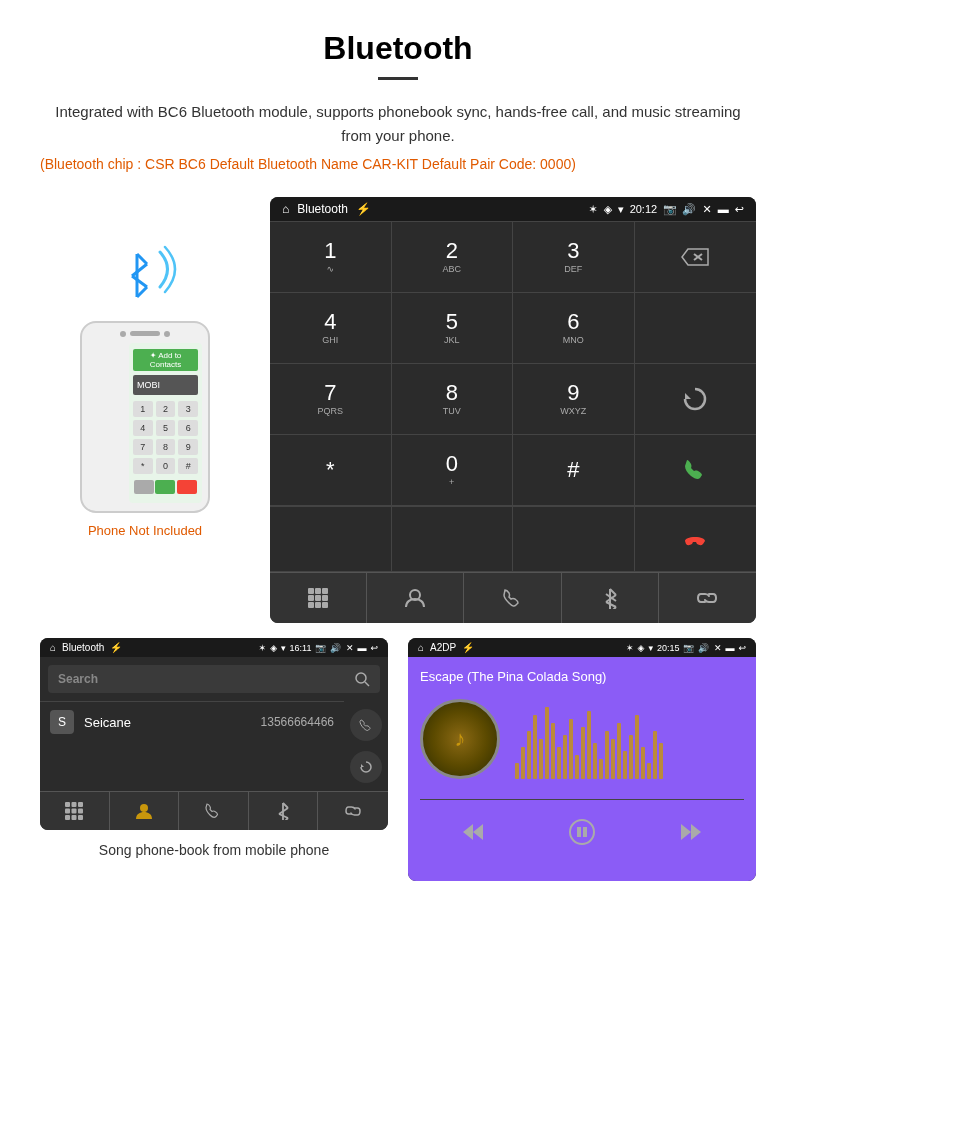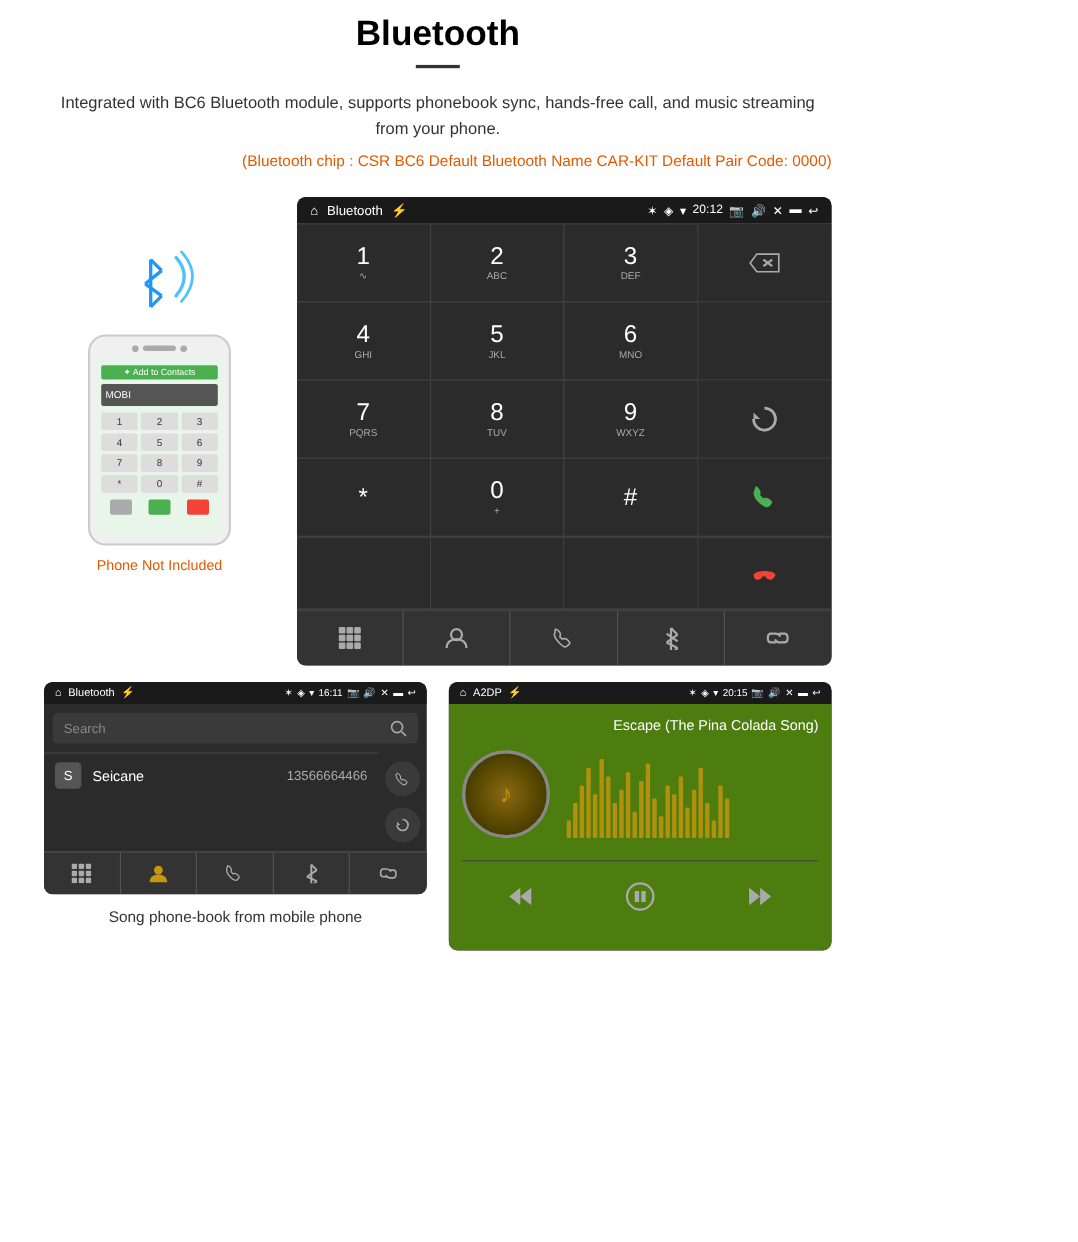--- a/index.html
+++ b/index.html
@@ -5,21 +5,21 @@
     * { box-sizing: border-box; margin: 0; padding: 0; }
     body {
       font-family: Arial, sans-serif;
       background: #fff;
       width: 980px;
       min-height: 1129px;
       overflow-x: hidden;
     }
     .page-container {
       width: 796px;
-      padding: 12px 40px;
+      padding: 30px 40px;
     }
     .page-title {
       text-align: center;
       font-size: 32px;
       font-weight: bold;
       margin-bottom: 10px;
     }
     .title-divider {
       width: 40px;
       height: 3px;
@@ -27,21 +27,21 @@
       margin: 0 auto 20px;
     }
     .description {
       text-align: center;
       font-size: 15px;
       color: #333;
       line-height: 1.6;
       margin-bottom: 8px;
     }
     .specs {
-      text-align: right;
+      text-align: left;
       font-size: 14px;
       color: #e05a00;
       margin-bottom: 25px;
     }
     .main-section {
       display: flex;
       align-items: flex-start;
       gap: 20px;
       margin-bottom: 15px;
     }
@@ -78,20 +78,21 @@
     .phone-speaker {
       width: 30px; height: 5px;
       background: #aaa;
       border-radius: 3px;
     }
     .phone-screen {
       background: #e8f5e9;
       border-radius: 4px;
       padding: 6px 4px;
       min-height: 160px;
+      margin-left: 41px;
     }
     .phone-screen-header {
       background: #4caf50;
       color: white;
       font-size: 8px;
       padding: 2px 4px;
       border-radius: 2px;
       margin-bottom: 4px;
       text-align: center;
     }
@@ -234,20 +235,21 @@
     .bottom-screen-statusbar .sbr { display: flex; gap: 4px; align-items: center; font-size: 9px; }
     
     .pb-search-bar {
       background: #3a3a3a;
       margin: 8px;
       border-radius: 4px;
       padding: 6px 10px;
       display: flex;
       align-items: center;
       justify-content: space-between;
+      font-weight: bold;
     }
     .pb-search-text { color: #888; font-size: 12px; }
     .pb-contact-row {
       display: flex;
       align-items: center;
       padding: 8px 10px;
       border-top: 1px solid #444;
     }
     .pb-contact-letter {
       width: 24px; height: 24px;
@@ -292,25 +294,25 @@
       padding: 10px 6px;
       display: flex;
       align-items: center;
       justify-content: center;
       border-right: 1px solid #555;
       cursor: pointer;
     }
     .pb-bottom-item:last-child { border-right: none; }
     
     .music-screen-body {
-      background: #4d7c0f;
+      background: #8b5cf6;
       padding: 12px;
       display: flex;
       flex-direction: column;
-      align-items: flex-end;
+      align-items: flex-start;
       min-height: 220px;
       position: relative;
     }
     .music-song-title {
       color: white;
       font-size: 13px;
       text-align: center;
       margin-bottom: 15px;
     }
     .music-main-area {

